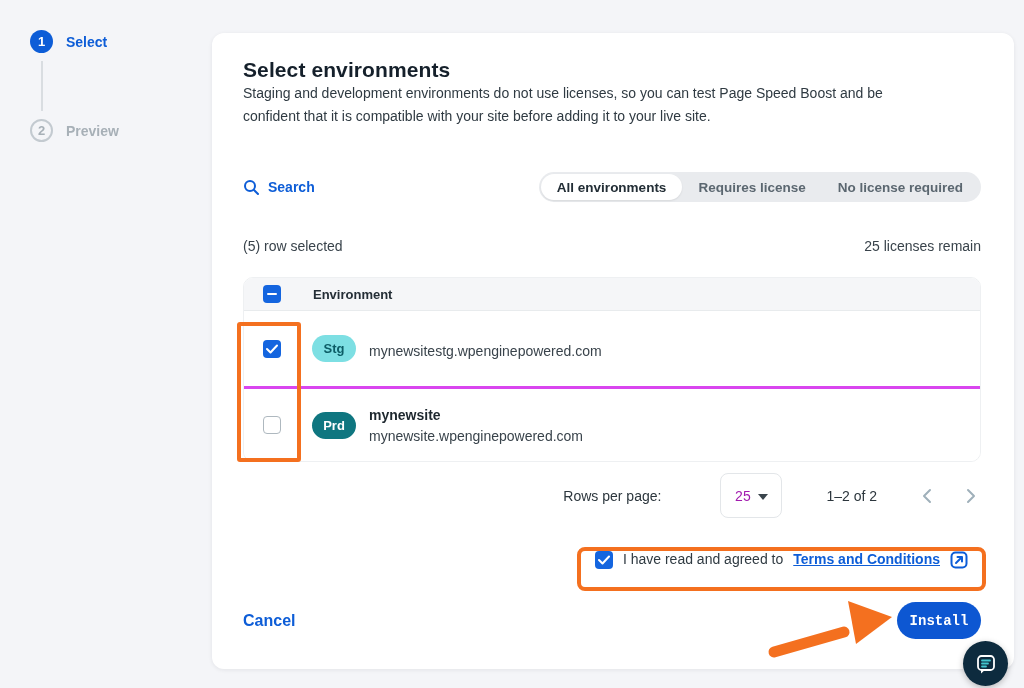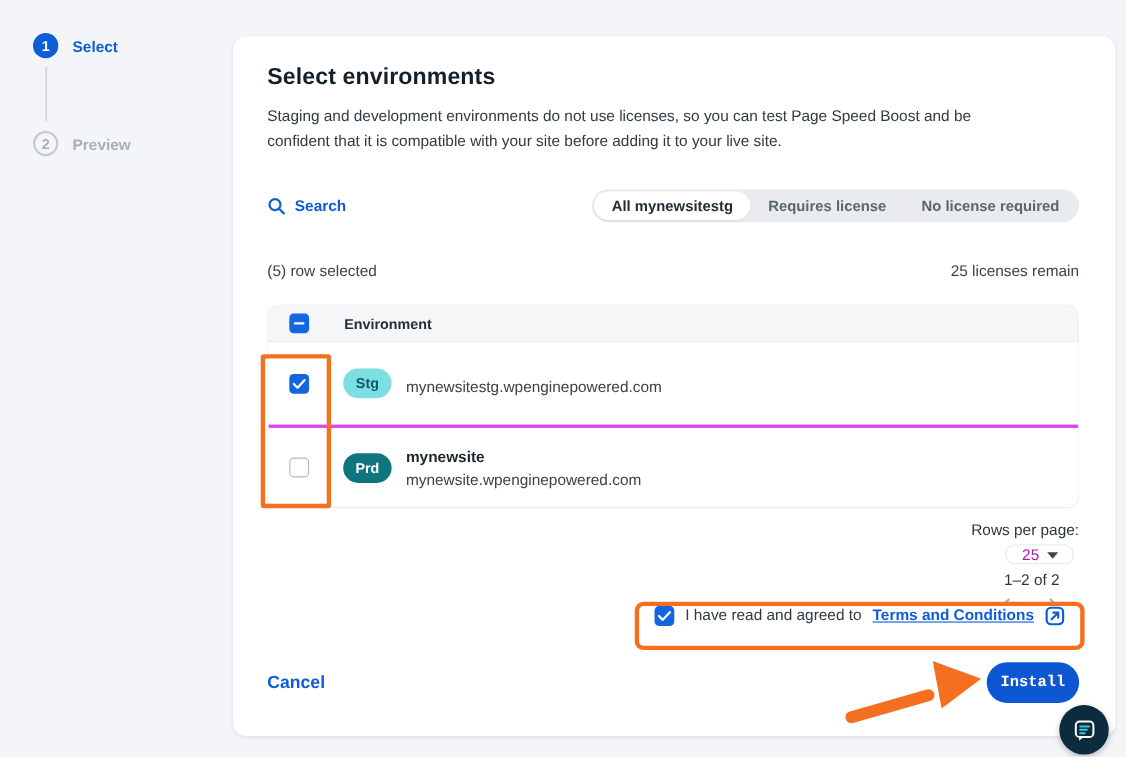--- a/index.html
+++ b/index.html
@@ -31,21 +31,21 @@
   
   .card {
     position:absolute; left:212px; top:33px; width:802px; height:636px;
     background:#fff; border-radius:12px;
     box-shadow:0 1px 4px rgba(20,30,40,.08);
   }
   .card-inner { position:relative; width:100%; height:100%; padding:25px 33px 0 31px; }
 
   .dialog-title { font-size:21px; font-weight:bold; color:#15202b; letter-spacing:.1px; }
   .dialog-desc {
-    margin-top:12px; font-size:14px; line-height:23px; color:#2f3a42; max-width:640px;
+    font-size:14px; line-height:23px; color:#2f3a42; max-width:640px;
   }
 
   
   .toolbar { position:absolute; left:31px; right:33px; top:139px;
     display:flex; align-items:center; justify-content:space-between; }
   .search-link { display:flex; align-items:center; gap:8px; color:#0d5dd7;
     font-size:14px; font-weight:bold; cursor:pointer; }
   .tabbar { background:#e9ebee; border-radius:16px; display:flex; align-items:center;
     height:30px; padding:2px; }
   .tab { font-size:13.5px; font-weight:bold; color:#5b6770; padding:0 16px;
@@ -73,21 +73,21 @@
   .badge { min-width:44px; height:27px; border-radius:14px; display:flex;
     align-items:center; justify-content:center; font-size:13px; font-weight:bold;
     margin:0 13px 0 12px; padding:0 10px; flex:0 0 auto; }
   .badge.stg { background:#7ddfe3; color:#0c5d66; }
   .badge.prd { background:#0f7680; color:#fff; }
   .env-name { font-size:14px; font-weight:bold; color:#1d272e; }
   .env-url { font-size:14px; color:#39434b; margin-top:5px; }
 
   
   .pagination { position:absolute; right:33px; top:440px; height:45px;
-    display:flex; align-items:center; gap:6px;flex-direction:column; }
+    display:flex; align-items:center; gap:32px; }
   .pg-label { font-size:14px; color:#2c363d; }
   .pg-select { width:62px; height:45px; border:1px solid #e3e6e9; border-radius:8px;
     display:flex; align-items:center; justify-content:center; gap:7px;
     font-size:14px; color:#a21caf; cursor:pointer; background:#fff;margin-left:27px; }
   .pg-caret { width:0; height:0; border-left:5px solid transparent;
     border-right:5px solid transparent; border-top:6px solid #3a444c; margin-top:2px; }
   .pg-range { font-size:14px; color:#2c363d; margin-left:12px; }
   .pg-nav { display:flex; gap:24px; margin-left:8px; }
   .pg-chev { width:20px; height:20px; display:flex; align-items:center;
     justify-content:center; color:#9fb0ba; cursor:pointer; }
@@ -145,21 +145,21 @@
         <div class="search-link">
           <span style="display:flex;">
             <svg width="17" height="17" viewBox="0 0 17 17">
               <circle cx="7" cy="7" r="5" fill="none" stroke="#0d5dd7" stroke-width="2"></circle>
               <line x1="11" y1="11" x2="15" y2="15" stroke="#0d5dd7" stroke-width="2" stroke-linecap="round"></line>
             </svg>
           </span>
           <span>Search</span>
         </div>
         <div class="tabbar">
-          <div class="tab selected">All mynewsitestg</div>
+          <div class="tab selected">All environments</div>
           <div class="tab">Requires license</div>
           <div class="tab">No license required</div>
         </div>
       </div>
 
       <div class="summary">
         <span>(5) row selected</span>
         <span>25 licenses remain</span>
       </div>
 

